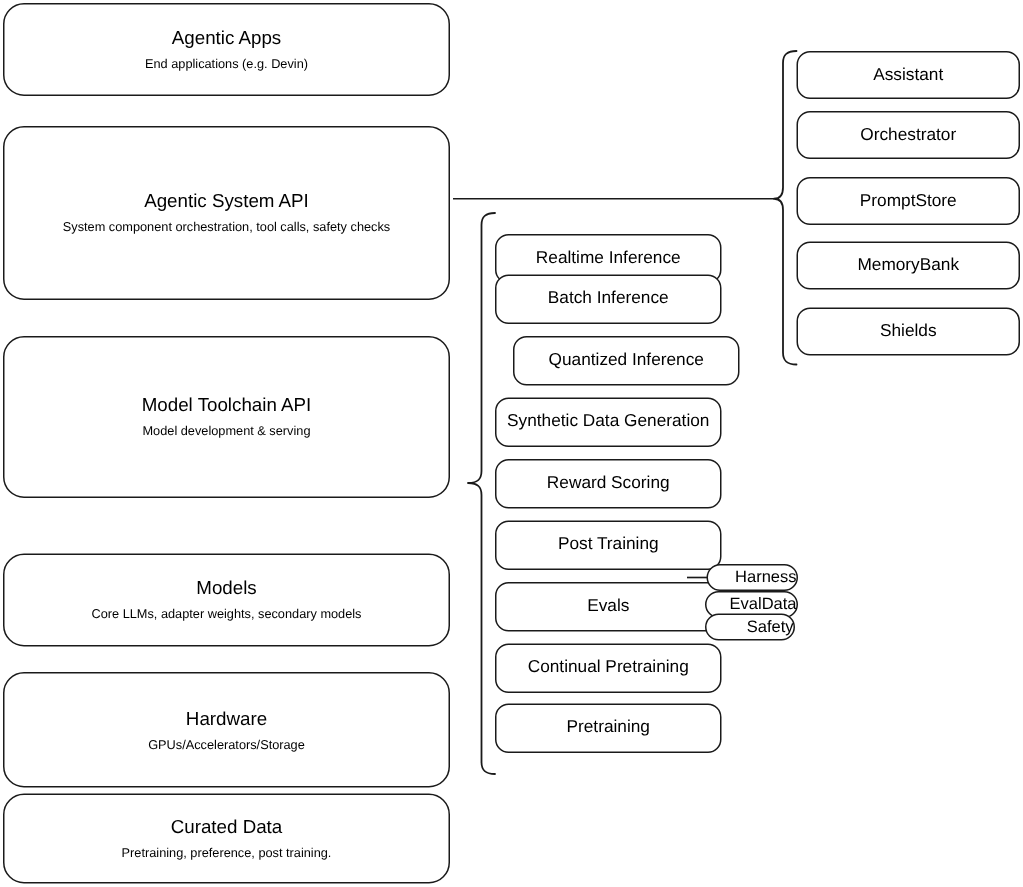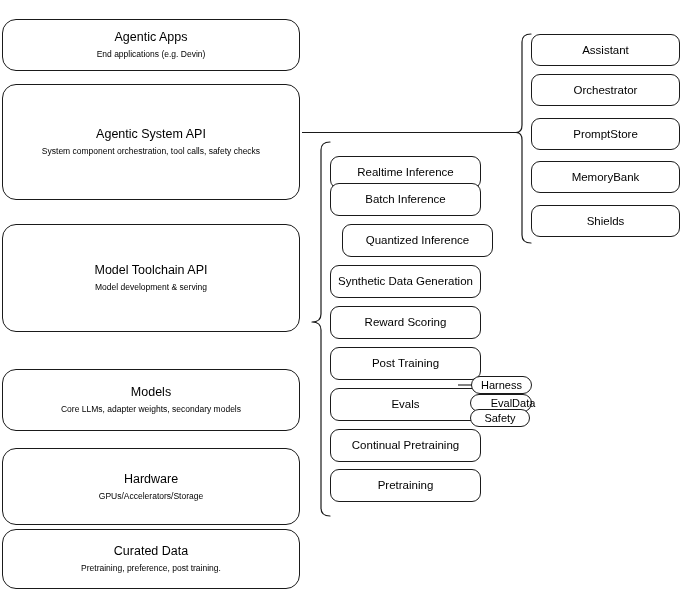--- a/index.html
+++ b/index.html
@@ -69,21 +69,21 @@
   .comp .title { font-size: 11.5px; }
   
   .pill {
     position: absolute;
     box-sizing: border-box;
     border: 1.2px solid #1a1a1a;
     background: #ffffff;
     border-radius: 11px;
     display: flex;
     align-items: center;
-    justify-content: center;
+    justify-content: flex-end;
     font-size: 11px;
     white-space: nowrap;
   }
   svg.overlay {
     position: absolute;
     left: 0; top: 0;
     width: 682px;
     height: 591px;
     pointer-events: none;
   }
@@ -111,21 +111,21 @@
              C321,319 319,322 312,322
              C319,322 321,325 321,330
              L321,508
              C321,513 323,516 330,516" stroke="#1a1a1a" stroke-width="1.2" fill="none" stroke-linecap="round" stroke-linejoin="round"></path>
 
     <path d="M458,385 L472,385" stroke="#1a1a1a" stroke-width="1.1" fill="none"></path>
     <path d="M458,403 L471,403" stroke="#1a1a1a" stroke-width="1.1" fill="none"></path>
     <path d="M458,418 L471,418" stroke="#1a1a1a" stroke-width="1.1" fill="none"></path>
   </svg>
 
-  <div class="node layer" style="top:19px; height:52px;">
+  <div class="node layer" style="top:2px; height:62px;">
     <div class="title">Agentic Apps</div>
     <div class="subtitle">End applications (e.g. Devin)</div>
   </div>
 
   <div class="node layer" style="top:84px; height:116px;">
     <div class="title">Agentic System API</div>
     <div class="subtitle">System component orchestration, tool calls, safety checks</div>
   </div>
 
   <div class="node layer" style="top:224px; height:108px;">

